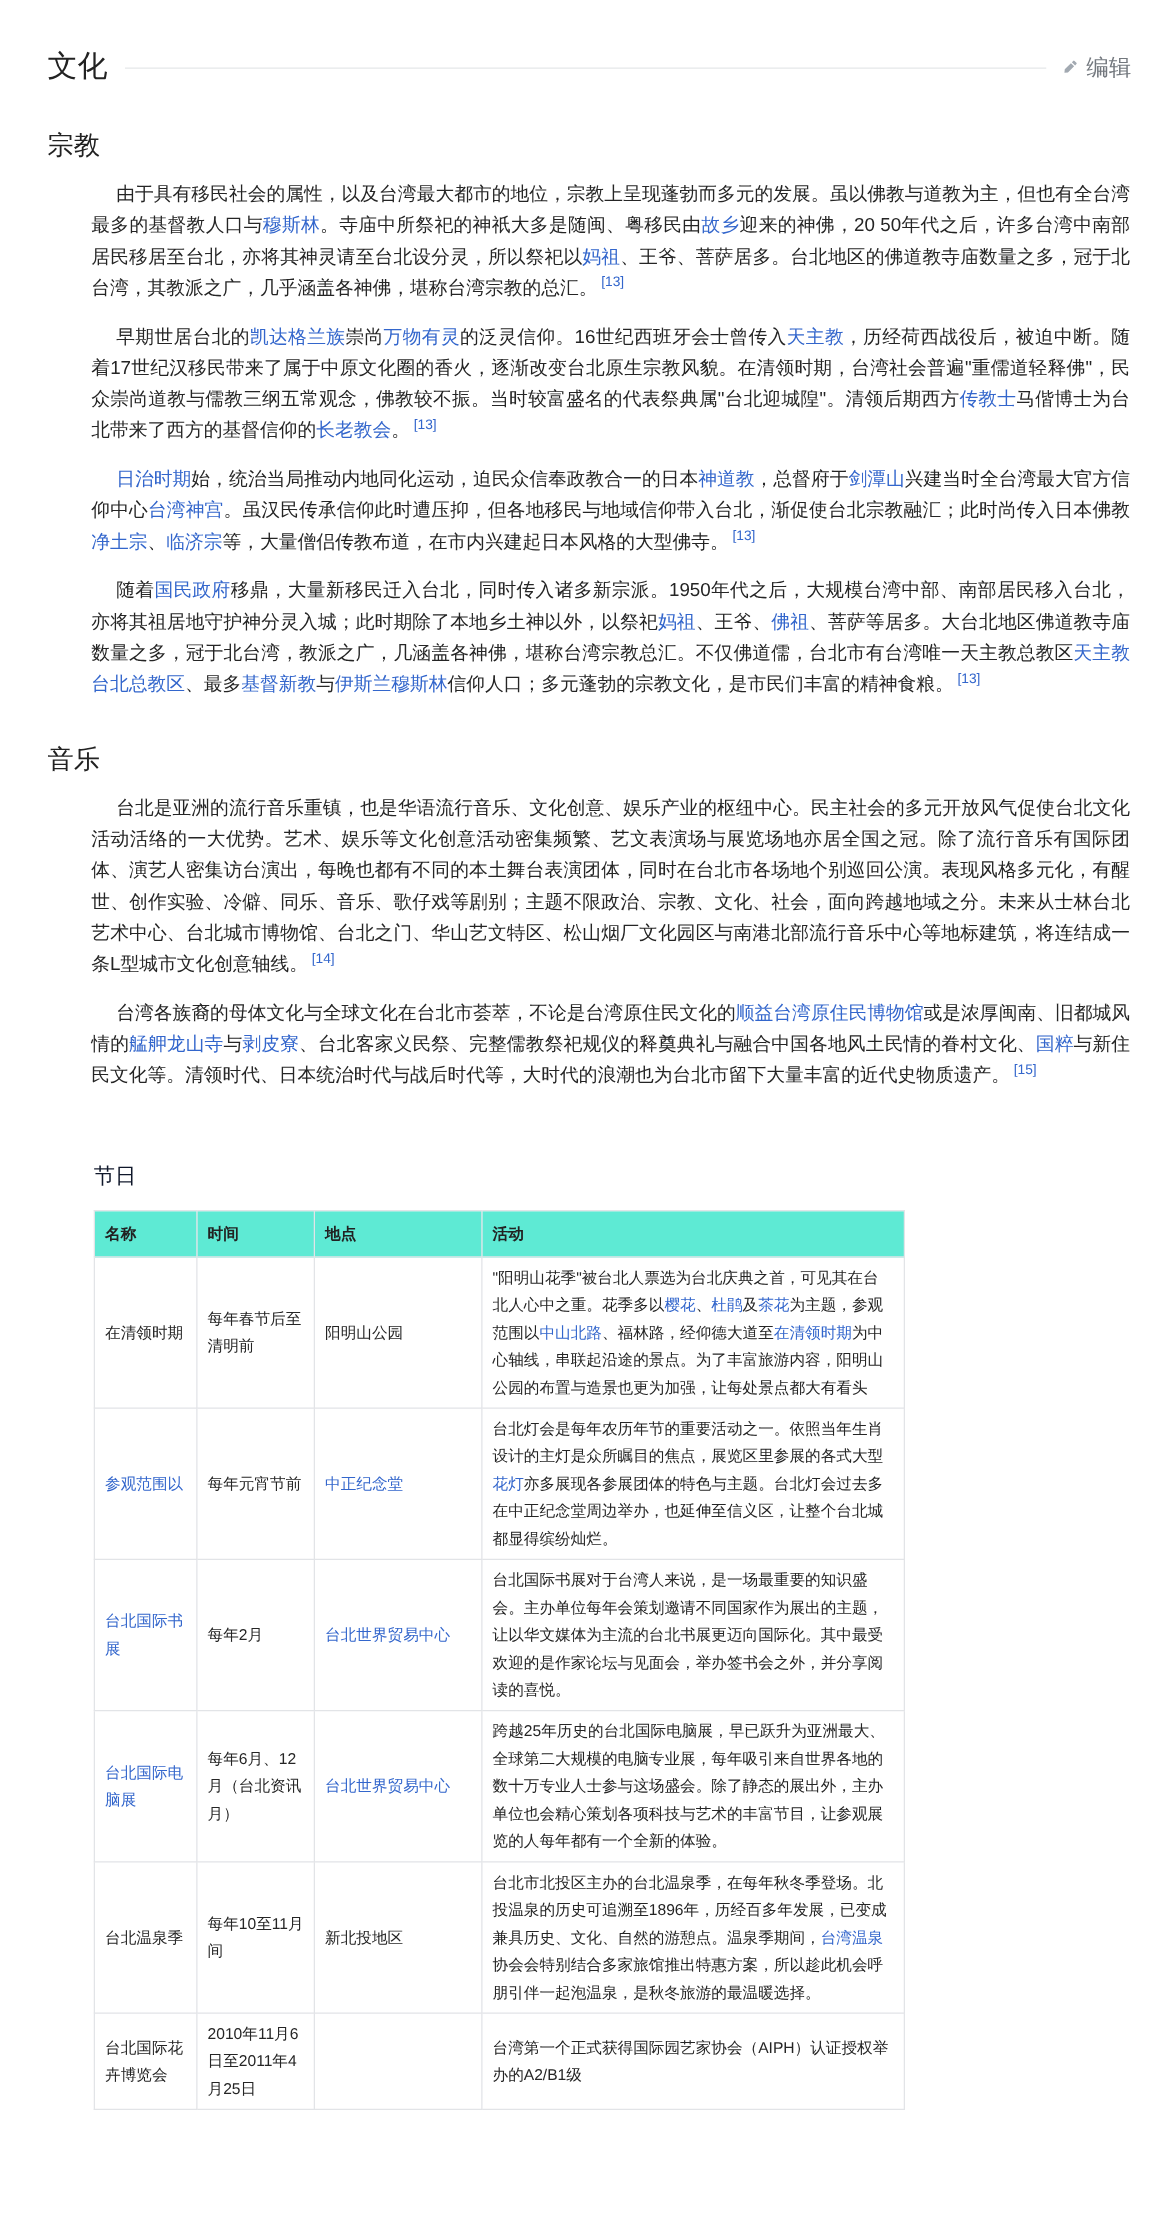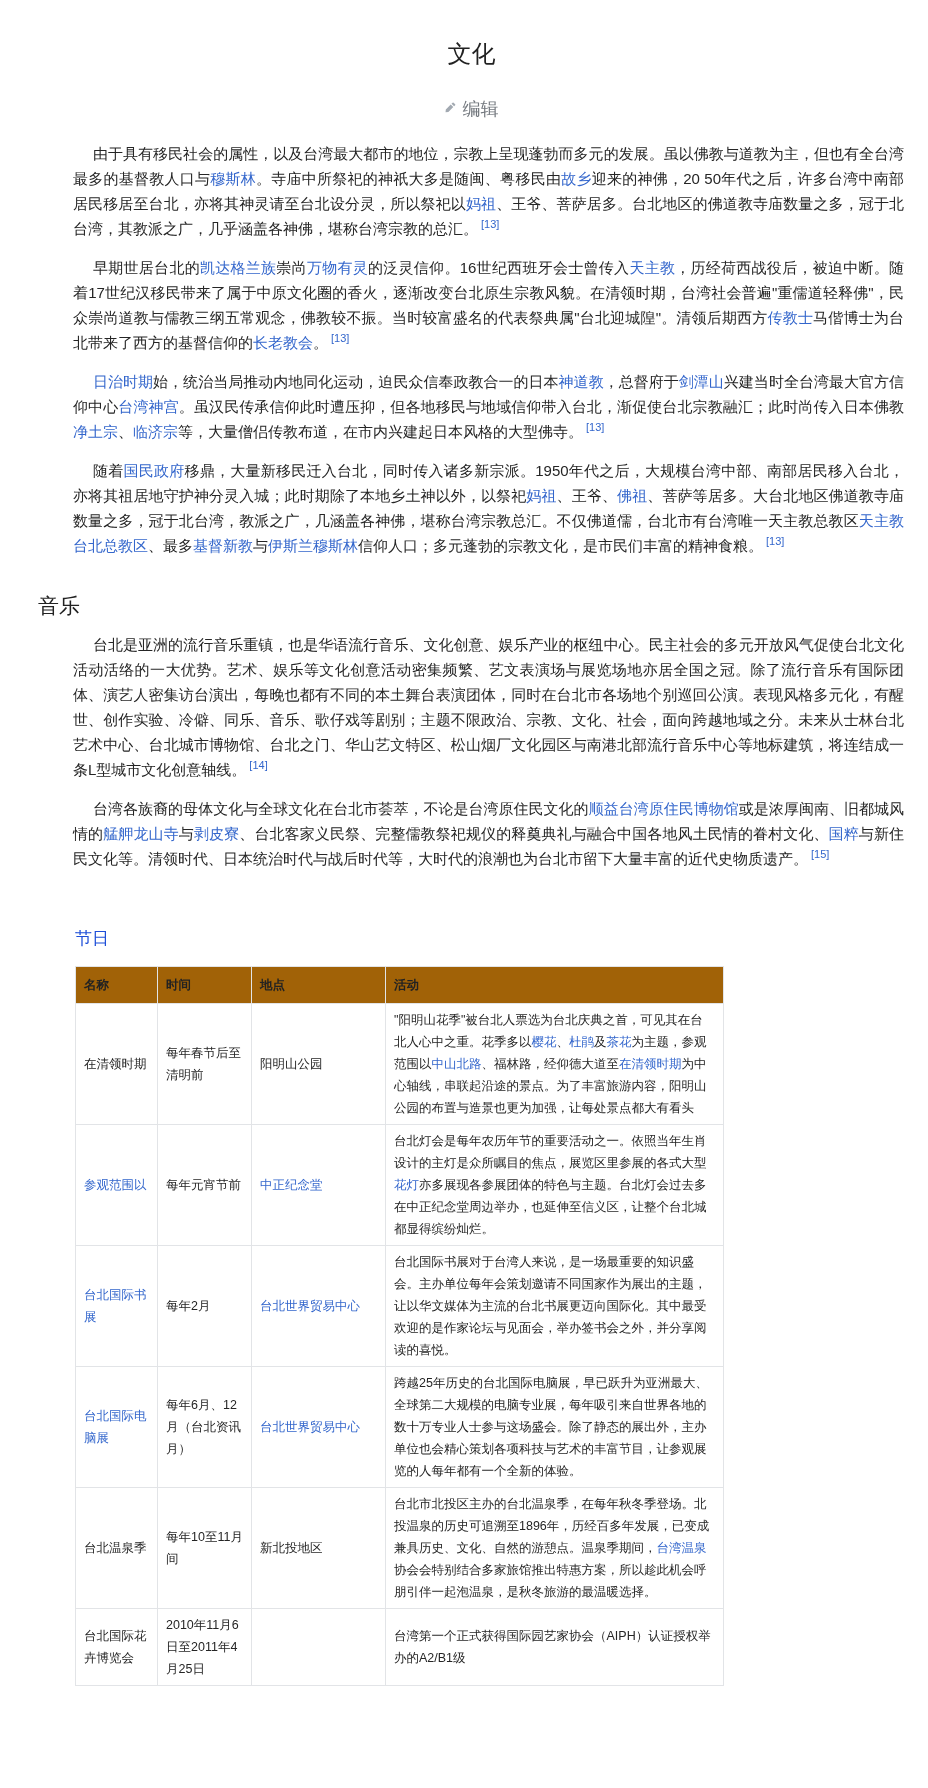--- a/index.html
+++ b/index.html
@@ -5,21 +5,21 @@
   html,body { margin:0; padding:0; background:#fff; }
   body {
     width:928px; min-height:1788px;
     font-family:"Liberation Sans","DejaVu Sans",sans-serif;
     color:#252525;
     -webkit-font-smoothing:antialiased;
   }
   .page { padding:40px 23px 46px 38px; }
 
   
-  .h2-row { display:flex; align-items:center; gap:14px; margin-bottom:20px;flex-direction:column; }
+  .h2-row { display:flex; align-items:center; gap:14px; margin-bottom:20px; }
   .h2-row h2 { margin:0; font-size:24px; font-weight:400; color:#222; line-height:1.2; }
   .h2-rule { flex:1; height:1px; background:#e5e7e9; }
   .edit-link { display:flex; align-items:center; gap:5px; font-size:18px; color:#72777d; text-decoration:none; cursor:pointer; white-space:nowrap; }
   .edit-link svg { display:block; }
 
   
   h3.sec { font-size:21px; font-weight:400; color:#222; margin:34px 0 4px 0; line-height:1.3; }
 
   
   .paras { margin-left:35px; width:831px; }
@@ -29,38 +29,38 @@
     text-indent:20px;
     text-align:justify;
     color:#252525;
   }
   a.wlink { color:#3366cc; text-decoration:none; cursor:pointer; }
   sup.ref { font-size:11px; line-height:0; margin-left:3px; }
   sup.ref a { color:#3366cc; }
 
   
   .festivals { margin-top:56px; }
-  h4.fest-title { font-size:17px; font-weight:400; color:#1d4ed8; margin:0 0 0 37px; padding:0 0 16px 0; }
+  h4.fest-title { font-size:17px; font-weight:400; color:#0f172a; margin:0 0 0 37px; padding:0 0 16px 0; }
   table.fest {
     border-collapse:collapse;
     margin-left:37px;
     width:648px;
     font-size:12.5px;
     table-layout:fixed;
   }
   table.fest th, table.fest td {
     border:1px solid #e2e4e7;
     padding:5px 8px;
     text-align:left;
     vertical-align:middle;
     line-height:22px;
     word-break:break-word;
   }
   table.fest th {
-    background:#a16207;
+    background:#5eead4;
     font-weight:bold;
     padding:7px 8px;
     color:#222;
   }
   td.col-activity { line-height:23px; padding:8px 10px; }
   .col-w-name { width:82px; }
   .col-w-time { width:94px; }
   .col-w-place { width:134px; }
   .col-w-activity { width:338px; }
 </style>
@@ -76,20 +76,21 @@
       <span>
         <svg width="13" height="13" viewBox="0 0 24 24">
           <path fill="#a2a9b1" d="M16.77 8.02l1.94-1.95a1.37 1.37 0 0 0 0-1.94L15.9 1.32a1.37 1.37 0 0 0-1.94 0l-1.95 1.94zM10.6 4.67L1.5 13.78 1 19l5.22-.5 9.1-9.1z"></path>
         </svg>
       </span>
       <span>编辑</span>
     </a>
   </div>
 
   <section>
+    <h3 class="sec">宗教</h3>
     <div class="paras">
         <p class="para"><span>由于具有移民社会的属性，以及台湾最大都市的地位，宗教上呈现蓬勃而多元的发展。虽以佛教与道教为主，但也有全台湾最多的基督教人口与</span><a class="wlink">穆斯林</a><span>。寺庙中所祭祀的神祇大多是随闽、粤移民由</span><a class="wlink">故乡</a><span>迎来的神佛，20 50年代之后，许多台湾中南部居民移居至台北，亦将其神灵请至台北设分灵，所以祭祀以</span><a class="wlink">妈祖</a><span>、王爷、菩萨居多。台北地区的佛道教寺庙数量之多，冠于北台湾，其教派之广，几乎涵盖各神佛，堪称台湾宗教的总汇。</span><sup class="ref"><a class="wlink">[13]</a></sup></p>
         <p class="para"><span>早期世居台北的</span><a class="wlink">凯达格兰族</a><span>崇尚</span><a class="wlink">万物有灵</a><span>的泛灵信仰。16世纪西班牙会士曾传入</span><a class="wlink">天主教</a><span>，历经荷西战役后，被迫中断。随着17世纪汉移民带来了属于中原文化圈的香火，逐渐改变台北原生宗教风貌。在清领时期，台湾社会普遍"重儒道轻释佛"，民众崇尚道教与儒教三纲五常观念，佛教较不振。当时较富盛名的代表祭典属"台北迎城隍"。清领后期西方</span><a class="wlink">传教士</a><span>马偕博士为台北带来了西方的基督信仰的</span><a class="wlink">长老教会</a><span>。</span><sup class="ref"><a class="wlink">[13]</a></sup></p>
         <p class="para"><a class="wlink">日治时期</a><span>始，统治当局推动内地同化运动，迫民众信奉政教合一的日本</span><a class="wlink">神道教</a><span>，总督府于</span><a class="wlink">剑潭山</a><span>兴建当时全台湾最大官方信仰中心</span><a class="wlink">台湾神宫</a><span>。虽汉民传承信仰此时遭压抑，但各地移民与地域信仰带入台北，渐促使台北宗教融汇；此时尚传入日本佛教</span><a class="wlink">净土宗</a><span>、</span><a class="wlink">临济宗</a><span>等，大量僧侣传教布道，在市内兴建起日本风格的大型佛寺。</span><sup class="ref"><a class="wlink">[13]</a></sup></p>
         <p class="para"><span>随着</span><a class="wlink">国民政府</a><span>移鼎，大量新移民迁入台北，同时传入诸多新宗派。1950年代之后，大规模台湾中部、南部居民移入台北，亦将其祖居地守护神分灵入城；此时期除了本地乡土神以外，以祭祀</span><a class="wlink">妈祖</a><span>、王爷、</span><a class="wlink">佛祖</a><span>、菩萨等居多。大台北地区佛道教寺庙数量之多，冠于北台湾，教派之广，几涵盖各神佛，堪称台湾宗教总汇。不仅佛道儒，台北市有台湾唯一天主教总教区</span><a class="wlink">天主教台北总教区</a><span>、最多</span><a class="wlink">基督新教</a><span>与</span><a class="wlink">伊斯兰穆斯林</a><span>信仰人口；多元蓬勃的宗教文化，是市民们丰富的精神食粮。</span><sup class="ref"><a class="wlink">[13]</a></sup></p>
       </div>
   </section>
 
   <section>
     <h3 class="sec">音乐</h3>

